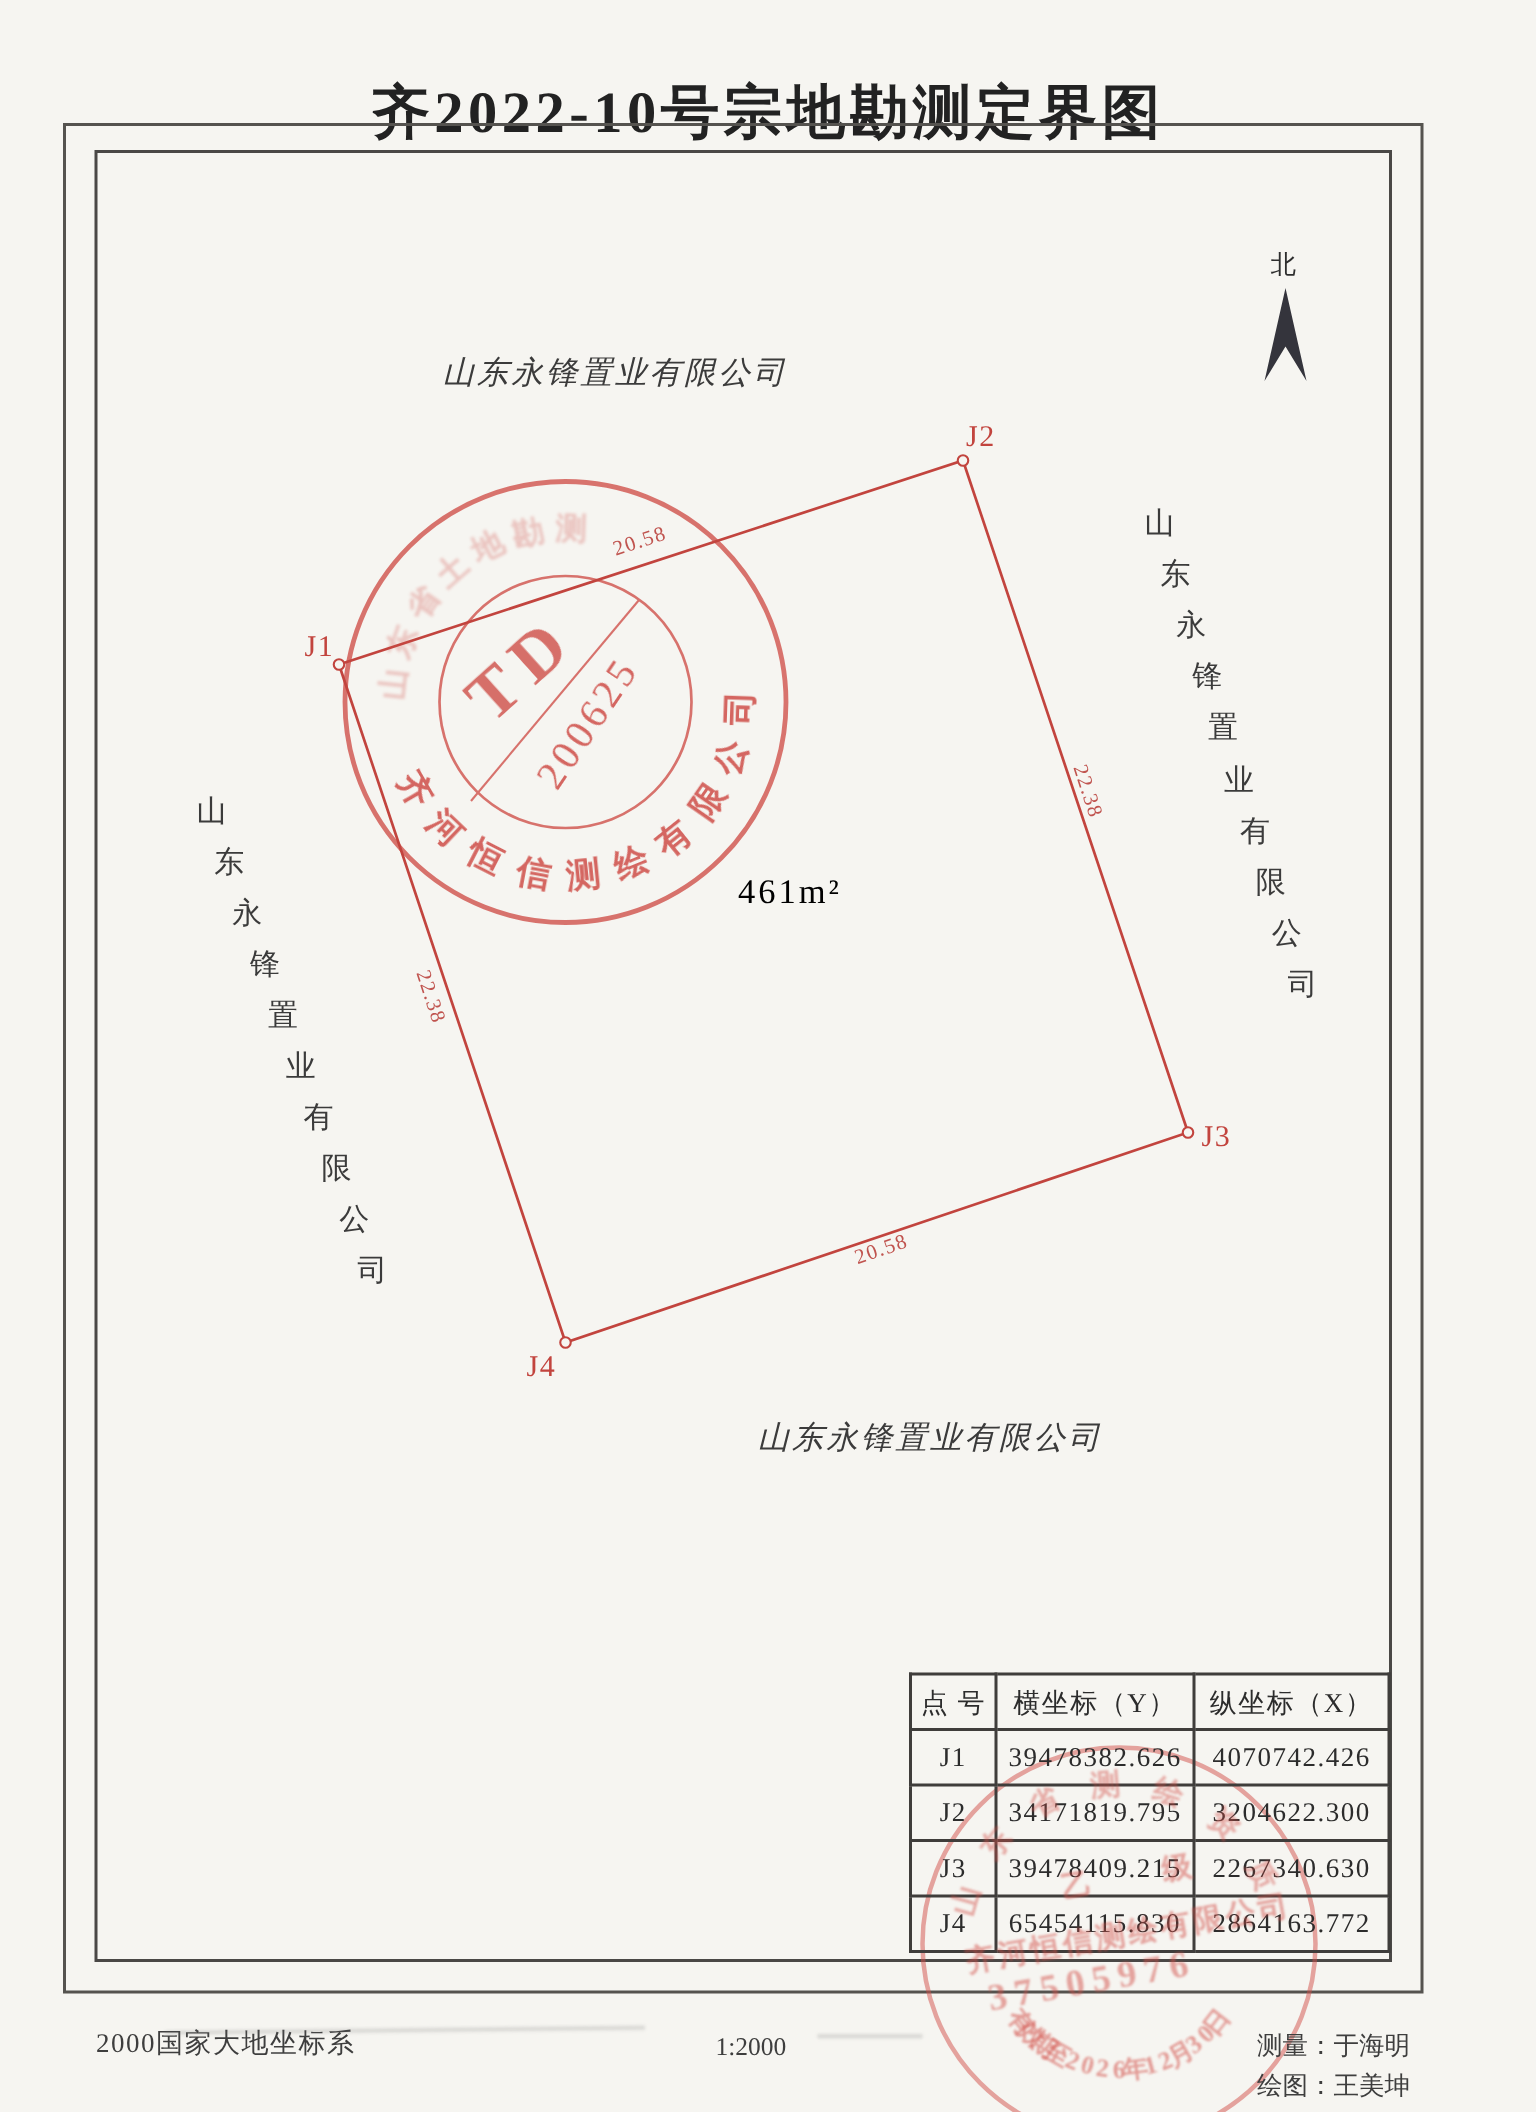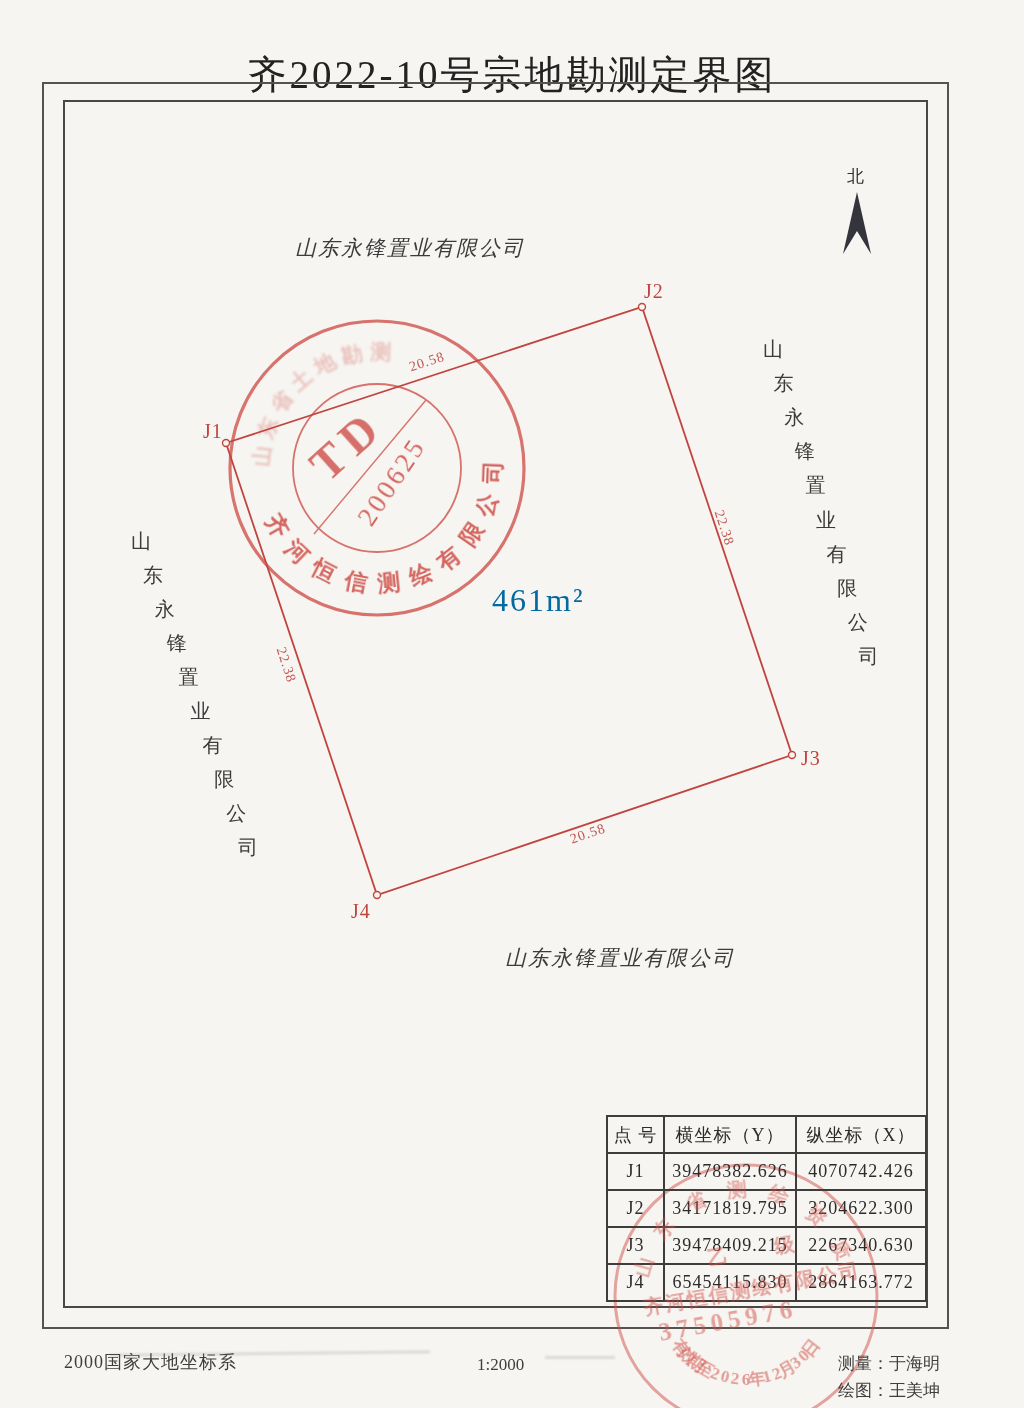--- a/index.html
+++ b/index.html
@@ -4,29 +4,29 @@
 <style>
   html,body{margin:0;padding:0;background:#dedcd8;}
   .page{
     position:relative;width:1024px;height:1408px;margin:0 auto;
     background:#f6f5f1;overflow:hidden;
     font-family:"Liberation Serif","DejaVu Serif",serif;
     color:#333;
   }
   .page-title{
     position:absolute;left:0;top:22px;width:100%;text-align:center;
-    font-size:39px;font-weight:400;letter-spacing:3px;color:#222;
+    font-size:39px;font-weight:700;letter-spacing:3px;color:#222;
   }
   .outer-frame{position:absolute;left:42px;top:82px;width:903px;height:1243px;border:2px solid #55534f;}
   .inner-frame{position:absolute;left:63px;top:100px;width:861px;height:1204px;border:2px solid #4a4846;}
   svg.layer{position:absolute;left:0;top:0;}
   .north-label{position:absolute;left:847px;top:165px;font-size:17px;color:#2e2e2e;letter-spacing:0;}
   .vlabel{position:absolute;color:#c2443e;font-size:20px;letter-spacing:1px;}
   .elabel{position:absolute;color:#c0544f;font-size:14px;letter-spacing:1px;white-space:nowrap;}
-  .area-label{position:absolute;left:492px;top:582px;font-size:32px;letter-spacing:2px;color:#0369a1;}
+  .area-label{position:absolute;left:492px;top:582px;font-size:23px;letter-spacing:2px;color:#000000;}
   .owner-h{position:absolute;font-size:21px;letter-spacing:2px;color:#3b3b3b;white-space:nowrap;font-style:italic;}
   .charcol span{color:#3b3b3b;}
   .stamp1{color:#cf4e48;}
   .stamp1 .ringb span{font-weight:600;opacity:.85;filter:blur(.4px);}
   .stamp1 .ringt span{font-weight:600;opacity:.30;filter:blur(1.1px);}
   .td-code{position:absolute;left:347px;top:445px;transform:translate(-50%,-50%) rotate(-42deg);
     font-size:46px;font-weight:700;letter-spacing:8px;opacity:.8;filter:blur(.4px);white-space:nowrap;}
   .td-number{position:absolute;left:392px;top:482px;transform:translate(-50%,-50%) rotate(-56deg);
     font-size:27px;letter-spacing:3px;opacity:.85;filter:blur(.4px);white-space:nowrap;}
   .stamp2{color:#d25049;}

